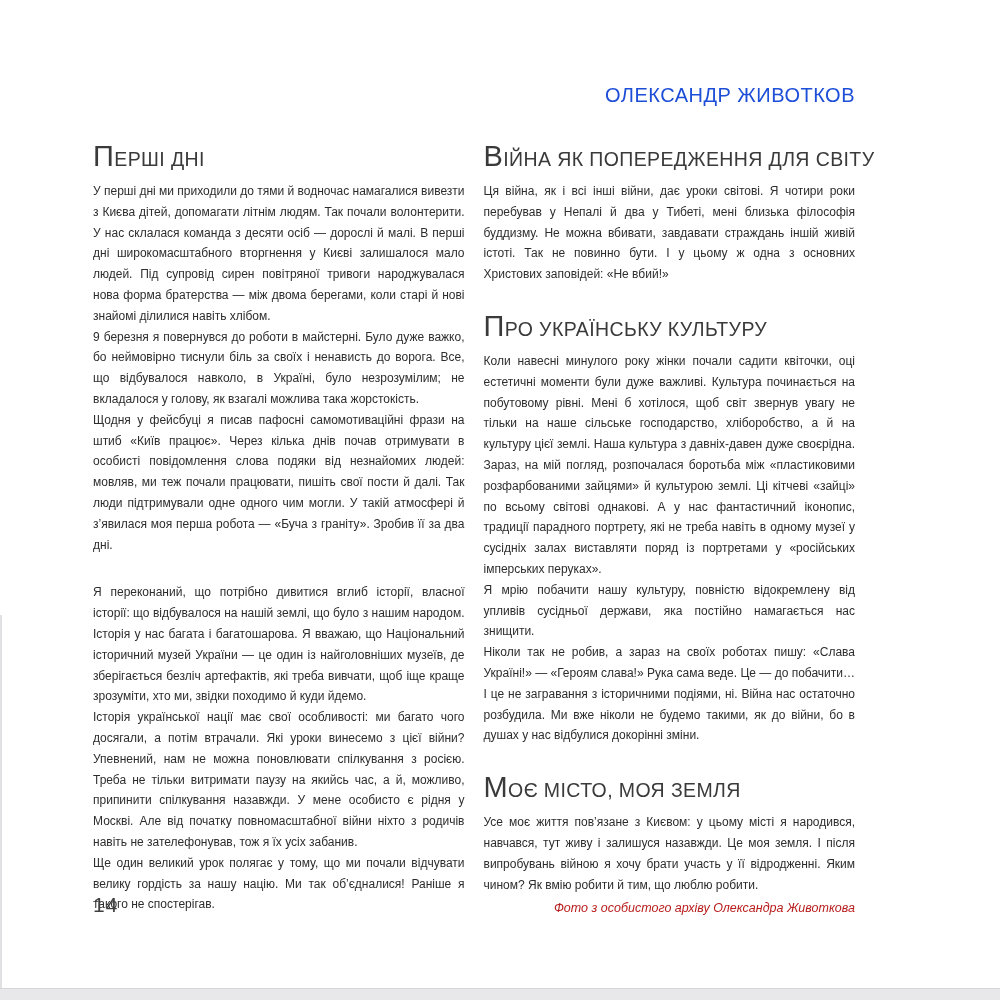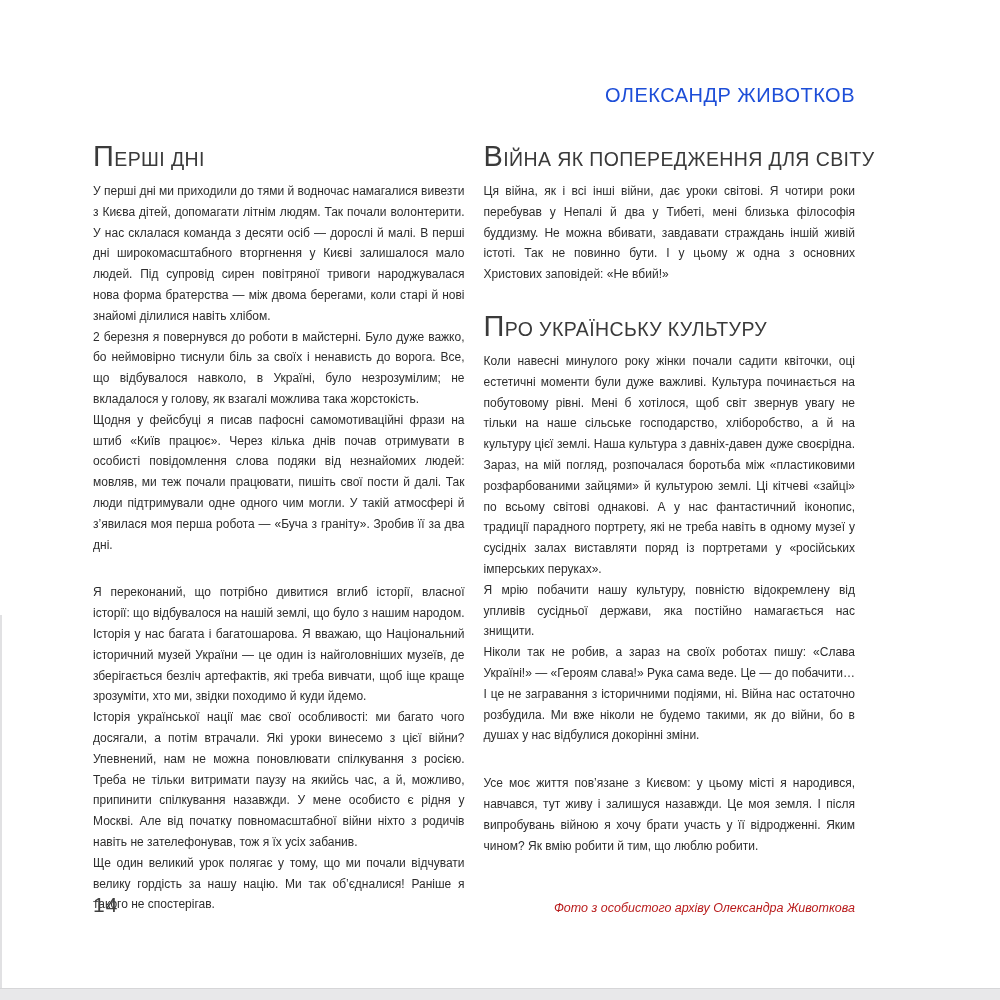--- a/index.html
+++ b/index.html
@@ -115,21 +115,21 @@
     <span>ОЛЕКСАНДР ЖИВОТКОВ</span>
   </header>
 
   <main class="columns">
 
     <section class="col">
 
       <div class="section">
         <h2 class="section-title"><span class="cap">П</span><span class="rest">ерші дні</span></h2>
         <p>У перші дні ми приходили до тями й водночас намагалися вивезти з Києва дітей, допомагати літнім людям. Так почали волонтерити. У нас склалася команда з десяти осіб — дорослі й малі. В перші дні широкомасштабного вторгнення у Києві залишалося мало людей. Під супровід сирен повітряної тривоги народжувалася нова форма братерства — між двома берегами, коли старі й нові знайомі ділилися навіть хлібом.</p>
-        <p>2 березня я повернувся до роботи в майстерні. Було дуже важко, бо неймовірно тиснули біль за своїх і ненависть до ворога. Все, що відбувалося навколо, в Україні, було незрозумілим; не вкладалося у голову, як взагалі можлива така жорстокість.</p>
+        <p>9 березня я повернувся до роботи в майстерні. Було дуже важко, бо неймовірно тиснули біль за своїх і ненависть до ворога. Все, що відбувалося навколо, в Україні, було незрозумілим; не вкладалося у голову, як взагалі можлива така жорстокість.</p>
         <p>Щодня у фейсбуці я писав пафосні самомотиваційні фрази на штиб «Київ працює». Через кілька днів почав отримувати в особисті повідомлення слова подяки від незнайомих людей: мовляв, ми теж почали працювати, пишіть свої пости й далі. Так люди підтримували одне одного чим могли. У такій атмосфері й з’явилася моя перша робота — «Буча з граніту». Зробив її за два дні.</p>
       </div>
 
       <div class="section">
         <p>Я переконаний, що потрібно дивитися вглиб історії, власної історії: що відбувалося на нашій землі, що було з нашим народом. Історія у нас багата і багатошарова. Я вважаю, що Національний історичний музей України — це один із найголовніших музеїв, де зберігається безліч артефактів, які треба вивчати, щоб іще краще зрозуміти, хто ми, звідки походимо й куди йдемо.</p>
         <p>Історія української нації має свої особливості: ми багато чого досягали, а потім втрачали. Які уроки винесемо з цієї війни? Упевнений, нам не можна поновлювати спілкування з росією. Треба не тільки витримати паузу на якийсь час, а й, можливо, припинити спілкування назавжди. У мене особисто є рідня у Москві. Але від початку повномасштабної війни ніхто з родичів навіть не зателефонував, тож я їх усіх забанив.</p>
         <p>Ще один великий урок полягає у тому, що ми почали відчувати велику гордість за нашу націю. Ми так об’єдналися! Раніше я такого не спостерігав.</p>
 
       </div>
 
@@ -143,20 +143,21 @@
       </div>
 
       <div class="section">
         <h2 class="section-title"><span class="cap">П</span><span class="rest">ро українську культуру</span></h2>
         <p>Коли навесні минулого року жінки почали садити квіточки, оці естетичні моменти були дуже важливі. Культура починається на побутовому рівні. Мені б хотілося, щоб світ звернув увагу не тільки на наше сільське господарство, хліборобство, а й на культуру цієї землі. Наша культура з давніх-давен дуже своєрідна. Зараз, на мій погляд, розпочалася боротьба між «пластиковими розфарбованими зайцями» й культурою землі. Ці кітчеві «зайці» по всьому світові однакові. А у нас фантастичний іконопис, традиції парадного портрету, які не треба навіть в одному музеї у сусідніх залах виставляти поряд із портретами у «російських імперських перуках».</p>
         <p>Я мрію побачити нашу культуру, повністю відокремлену від упливів сусідньої держави, яка постійно намагається нас знищити.</p>
         <p>Ніколи так не робив, а зараз на своїх роботах пишу: «Слава Україні!» — «Героям слава!» Рука сама веде. Це — до побачити… І це не загравання з історичними подіями, ні. Війна нас остаточно розбудила. Ми вже ніколи не будемо такими, як до війни, бо в душах у нас відбулися докорінні зміни.</p>
       </div>
 
       <div class="section">
+        <h2 class="section-title"><span class="cap">М</span><span class="rest">оє місто, моя земля</span></h2>
         <p>Усе моє життя пов’язане з Києвом: у цьому місті я народився, навчався, тут живу і залишуся назавжди. Це моя земля. І після випробувань війною я хочу брати участь у її відродженні. Яким чином? Як вмію робити й тим, що люблю робити.</p>
       </div>
 
     </section>
 
   </main>
 
   <footer class="page-footer">
     <span class="pagenum">14</span>
     <span class="credit">Фото з особистого архіву Олександра Животкова</span>

